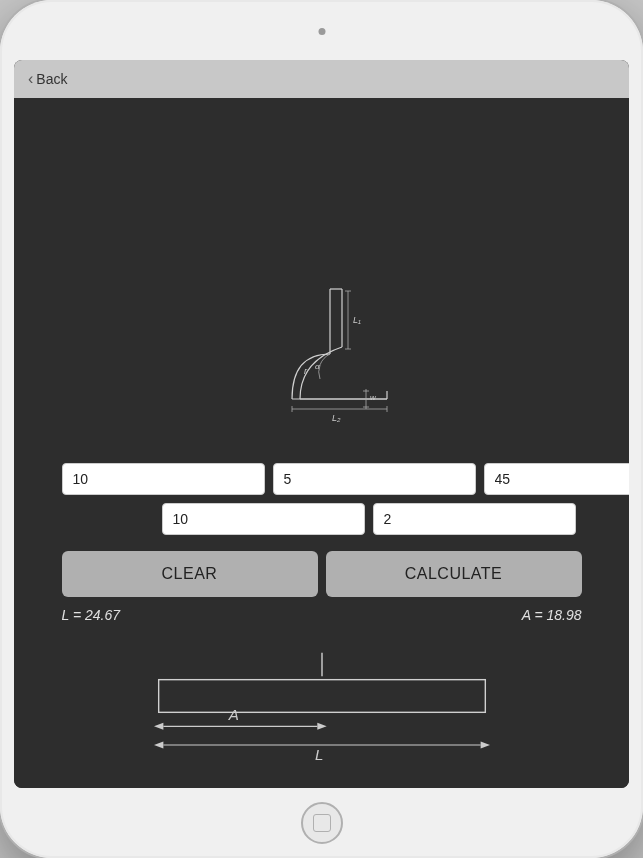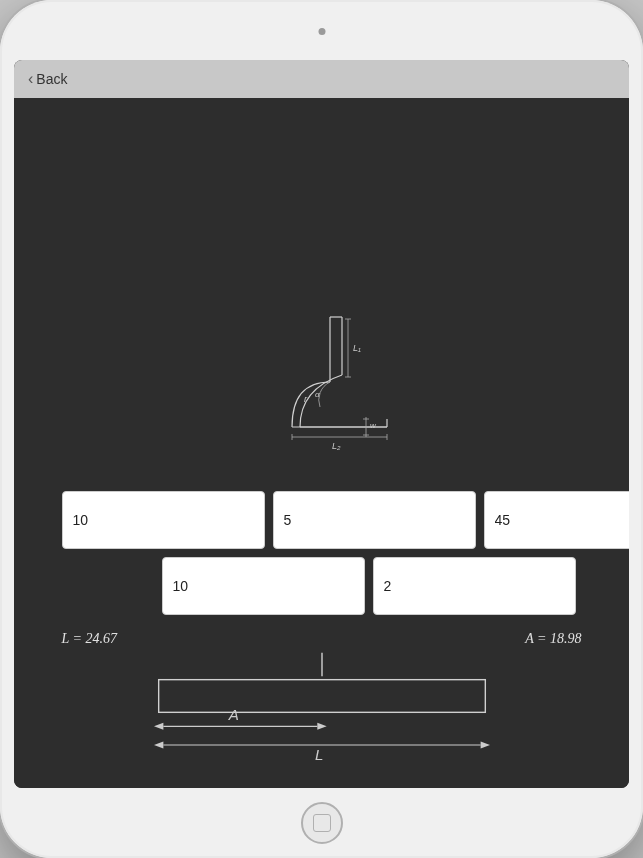--- a/index.html
+++ b/index.html
@@ -135,21 +135,21 @@
       display: flex;
       gap: 8px;
       width: 320px;
       margin-bottom: 16px;
     }
 
     .input-field {
       background: white;
       border: 1px solid #ccc;
       border-radius: 4px;
-      padding: 20px 10px;
+      padding: 7px 10px;
       font-size: 14px;
       color: #222;
       flex: 1;
     }
 
     
     .buttons-row {
       display: flex;
       gap: 8px;
       width: 100%;
@@ -169,21 +169,21 @@
       cursor: pointer;
       letter-spacing: 0.5px;
     }
 
     
     .results-row {
       display: flex;
       width: 100%;
       max-width: 520px;
       justify-content: space-between;
-      font-family: Liberation Serif, serif;
+      margin-bottom: 24px;
     }
 
     .result-text {
       color: #e0e0e0;
       font-size: 14px;
       font-style: italic;
     }
 
     
     .bottom-diagram-container {
@@ -265,20 +265,24 @@
         <input class="input-field" type="text" value="10" style="">
         <input class="input-field" type="text" value="5" style="">
         <input class="input-field" type="text" value="45" style="">
       </div>
 
       <div class="inputs-row-bottom">
         <input class="input-field" type="text" value="10" style="">
         <input class="input-field" type="text" value="2" style="">
       </div>
 
+      <div class="buttons-row">
+        <button class="btn">CLEAR</button>
+        <button class="btn">CALCULATE</button>
+      </div>
 
       <div class="results-row">
         <span class="result-text">L = 24.67</span>
         <span class="result-text">A = 18.98</span>
       </div>
 
       <div class="bottom-diagram-container">
         <svg class="bottom-diagram" viewBox="0 0 360 100">
 
           <line x1="180" y1="5" x2="180" y2="25" stroke="#d0d0d0" stroke-width="1.2"></line>

